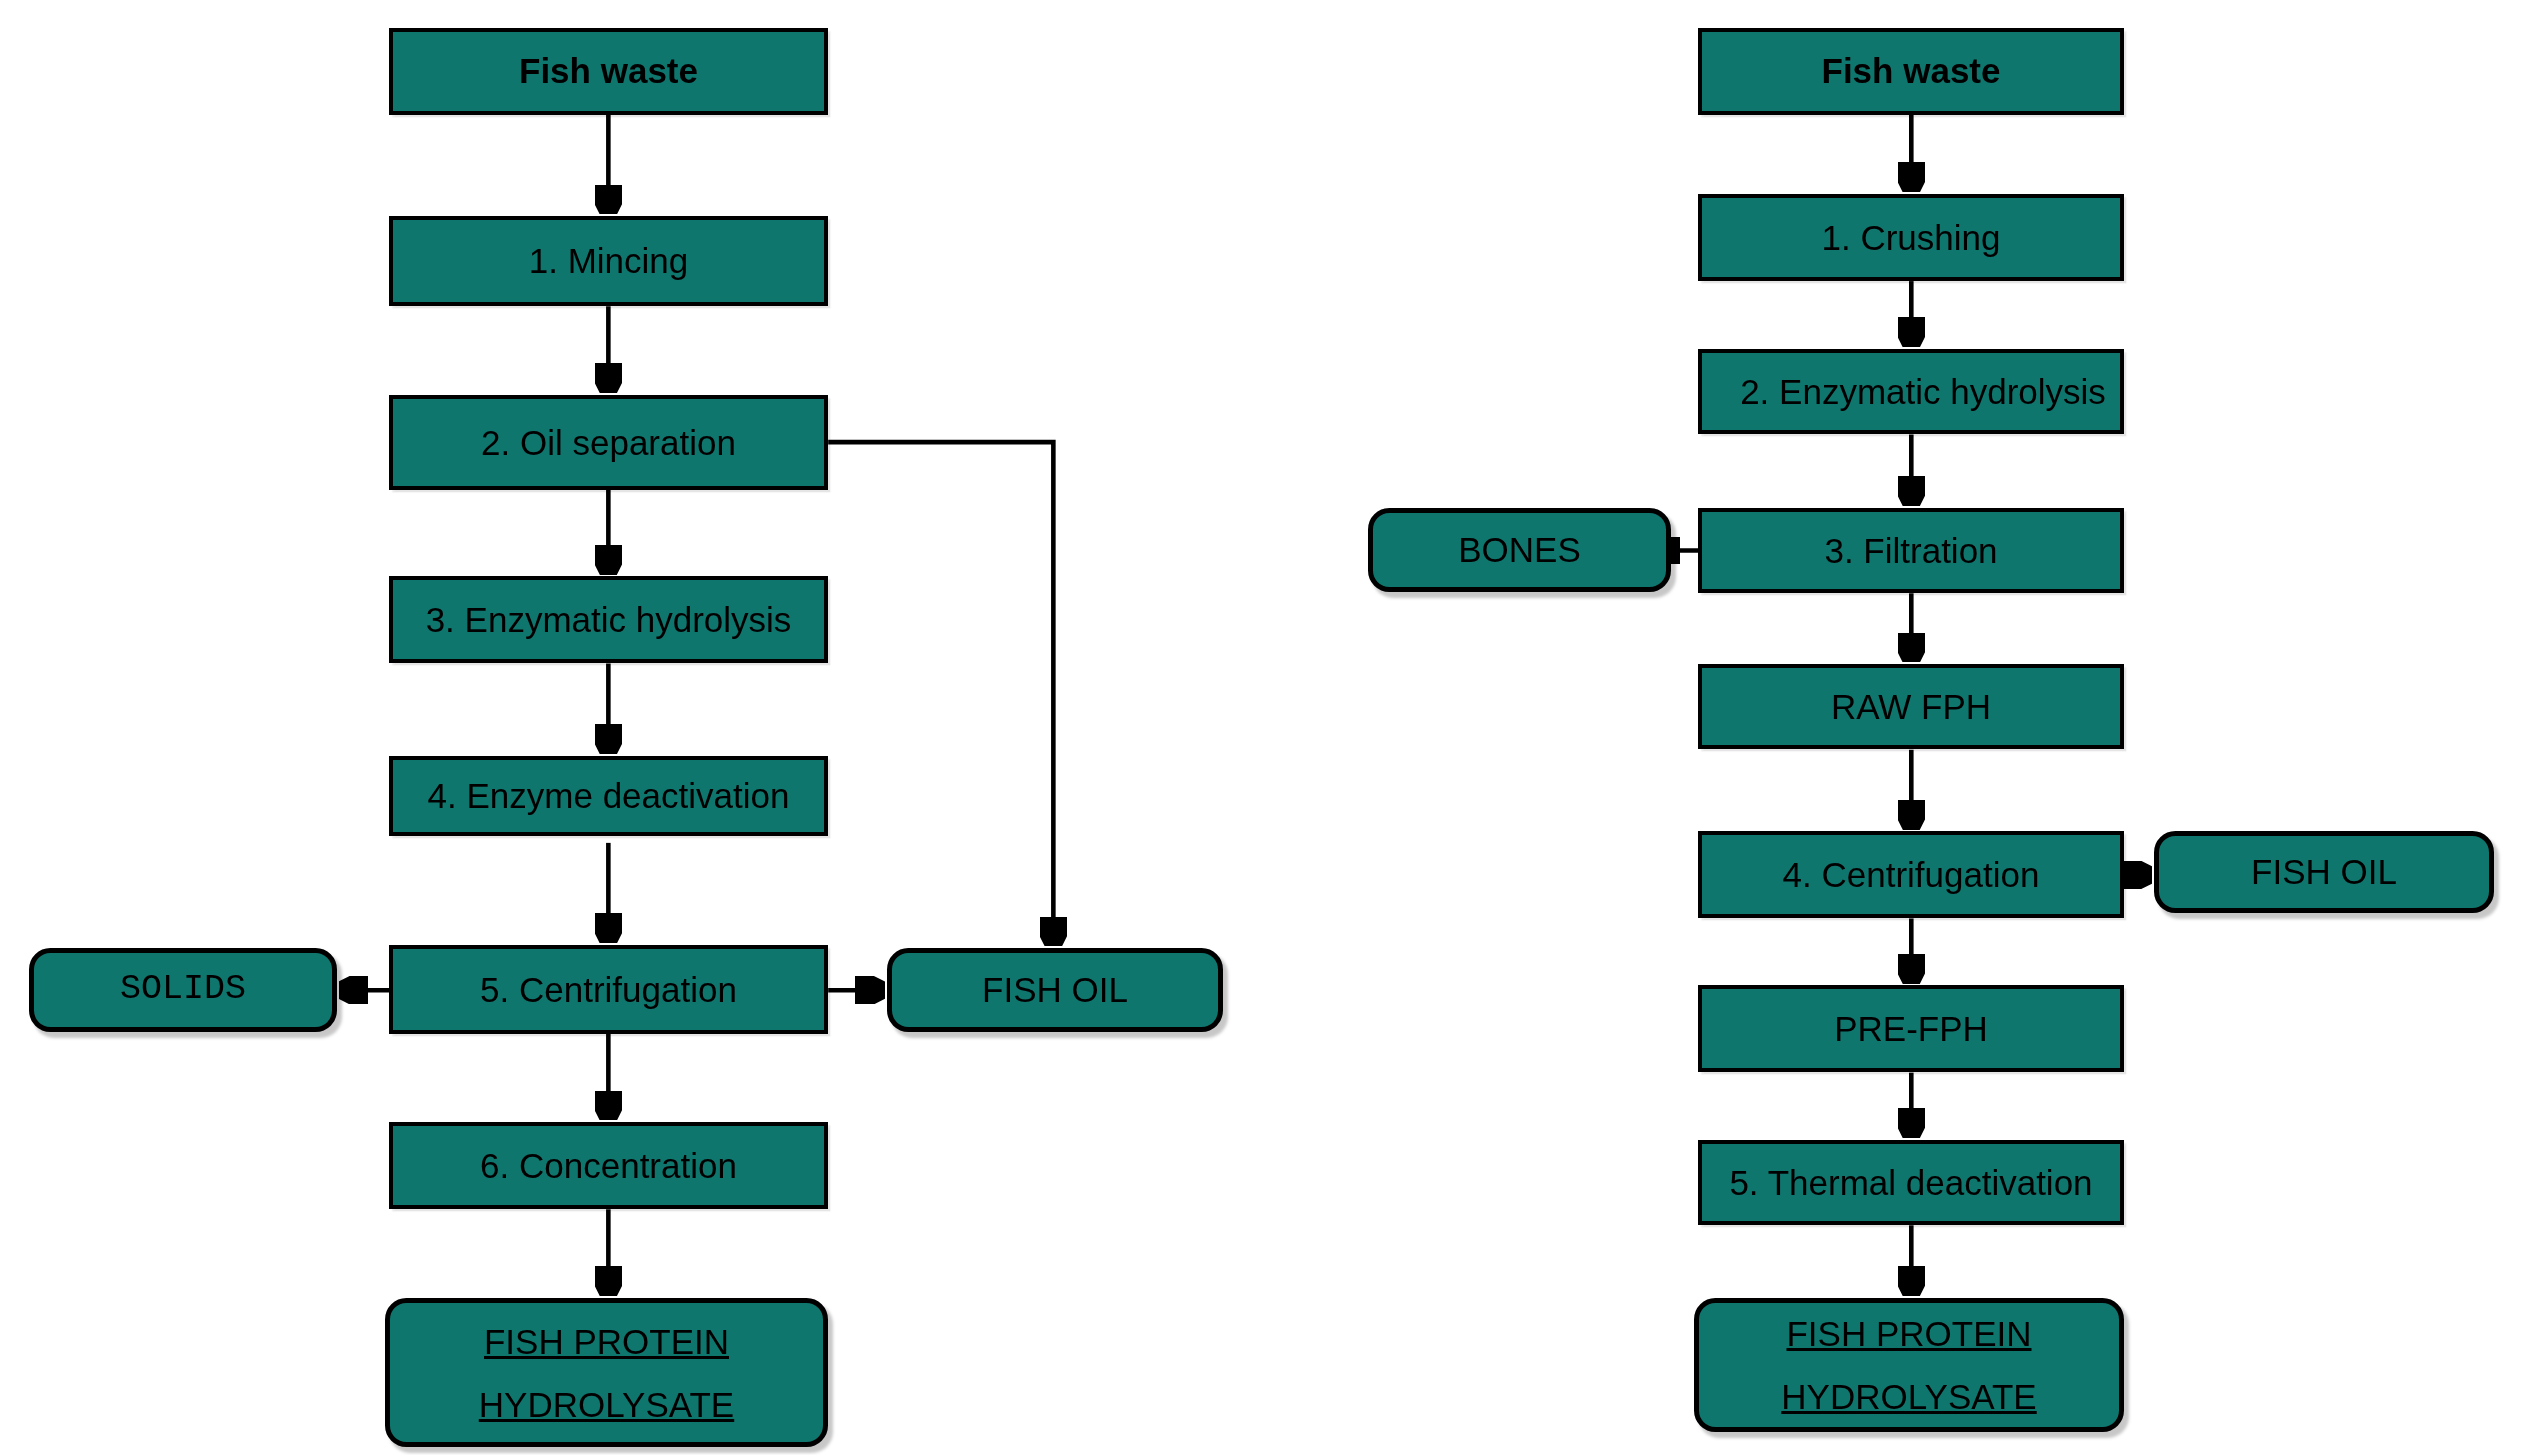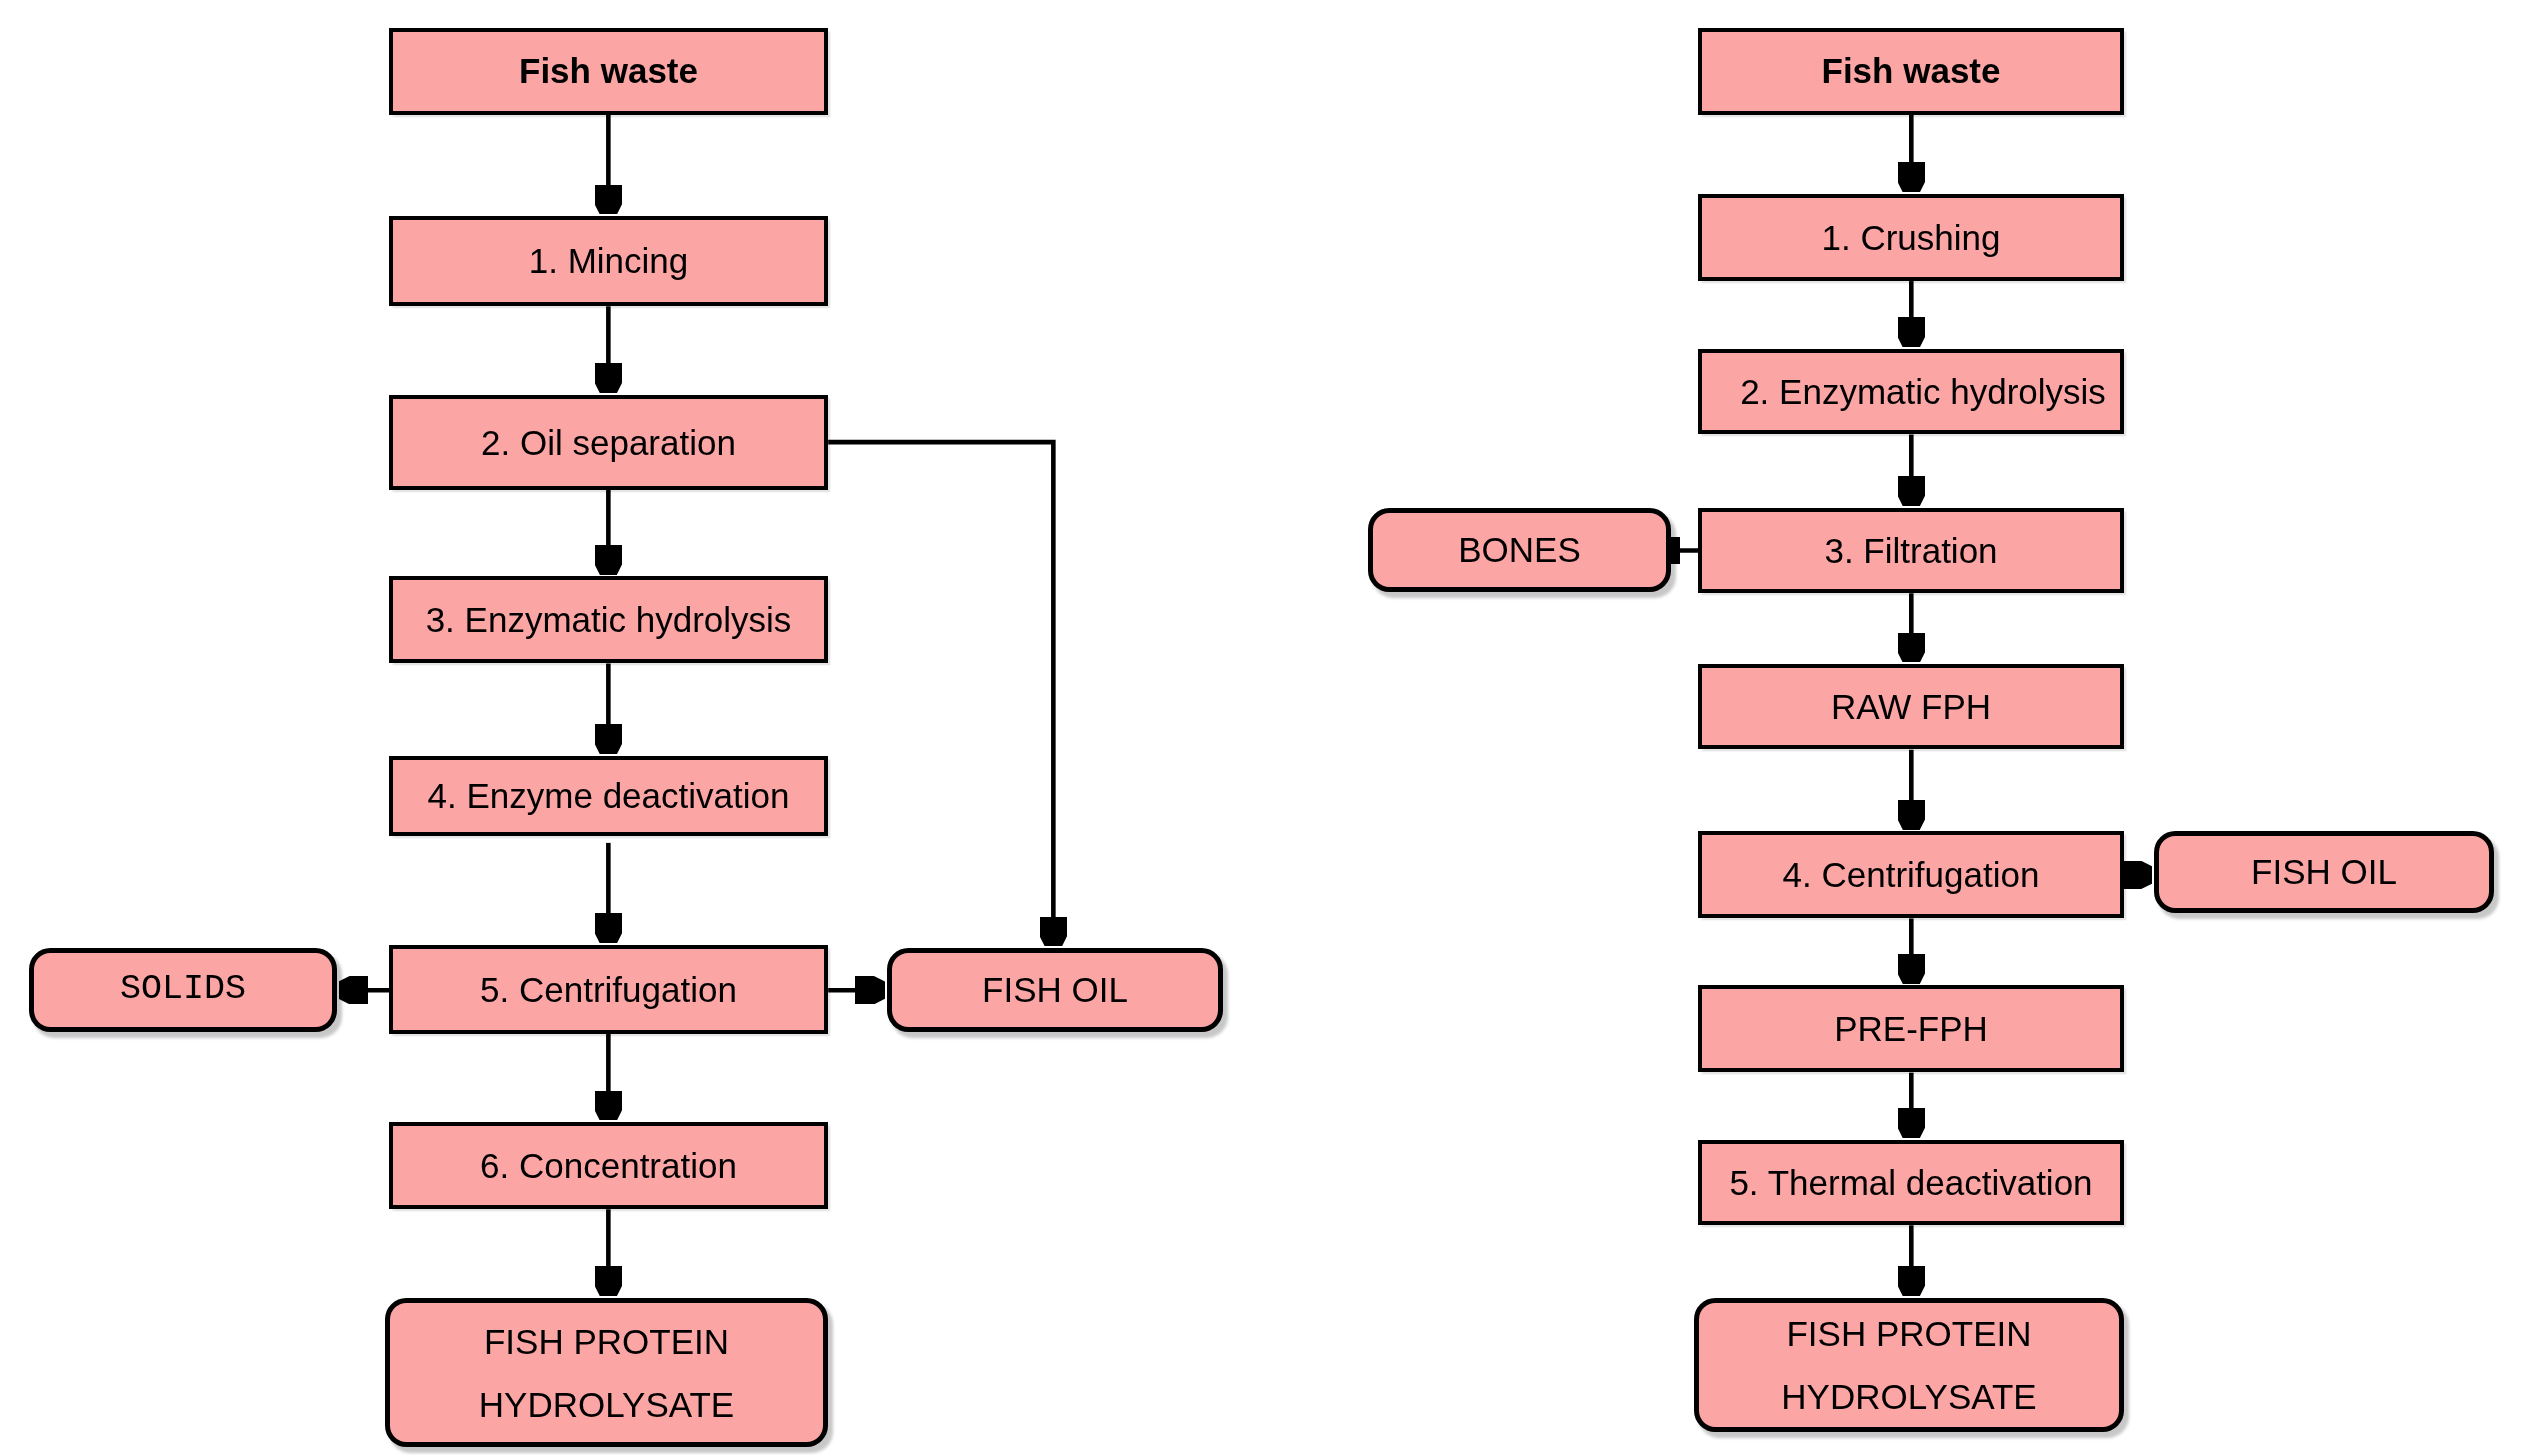--- a/index.html
+++ b/index.html
@@ -22,21 +22,21 @@
     z-index: 1;
   }
   svg.arrows line, svg.arrows path {
     stroke: #000000;
     stroke-width: 6;
     fill: none;
   }
   .node {
     position: absolute;
     box-sizing: border-box;
-    background: #fca5a5;
+    background: #0f766e;
     border: 4.6px solid #000000;
     color: #000000;
     font-size: 35px;
     line-height: 1.25;
     display: flex;
     align-items: center;
     justify-content: center;
     text-align: center;
     z-index: 2;
     box-shadow: 3.1px 3.1px 1.5px rgba(0,0,0,0.10);
@@ -45,20 +45,21 @@
     border-radius: 21.4px;
     border-width: 5.3px;
     box-shadow: 4.6px 5.3px 3.1px rgba(0,0,0,0.22);
   }
   .node.bold {
     font-weight: bold;
   }
   .node.product {
     line-height: 1.8;
     padding: 0 70px;
+    text-decoration: underline;
   }
 
   
   .l-col  { left: 389px;  width: 439px; }
   .l-fw   { top: 27.5px;   height: 87px; }
   .l-s1   { top: 216px;  height: 90px; }
   .l-s2   { top: 395px;  height: 95px; }
   .l-s3   { top: 576px;  height: 87px; }
   .l-s4   { top: 756px;  height: 80px; }
   .l-s5   { top: 945px; height: 89px; }

